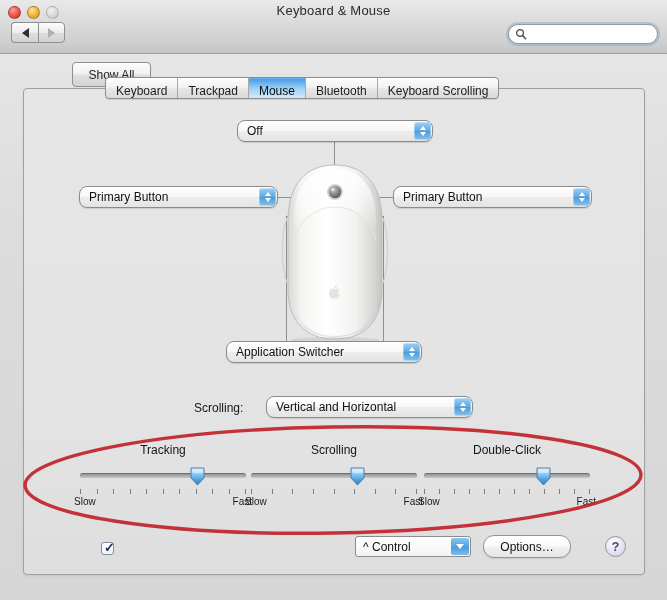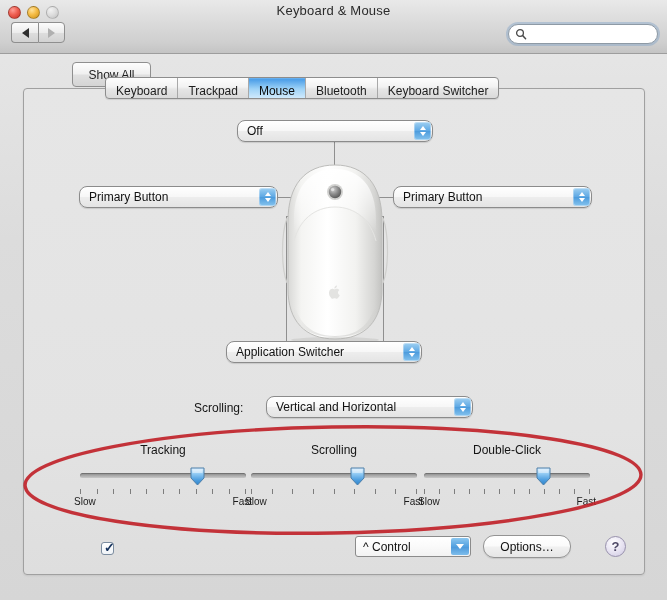--- a/index.html
+++ b/index.html
@@ -352,21 +352,21 @@
     <div class="tab">
         <span>Trackpad</span>
       </div>
     <div class="tab selected">
         <span>Mouse</span>
       </div>
     <div class="tab">
         <span>Bluetooth</span>
       </div>
     <div class="tab">
-        <span>Keyboard Switcher</span>
+        <span>Keyboard Scrolling</span>
       </div>
   </div>
 
   <div class="lead" style="left:334px; top:141px; width:1px; height:51px;"></div>
 
   <div class="lead" style="left:278px; top:197px; width:52px; height:1px;"></div>
 
   <div class="lead" style="left:340px; top:197px; width:54px; height:1px;"></div>
 
   <div class="lead" style="left:286px; top:216px; width:1px; height:130px;"></div>

